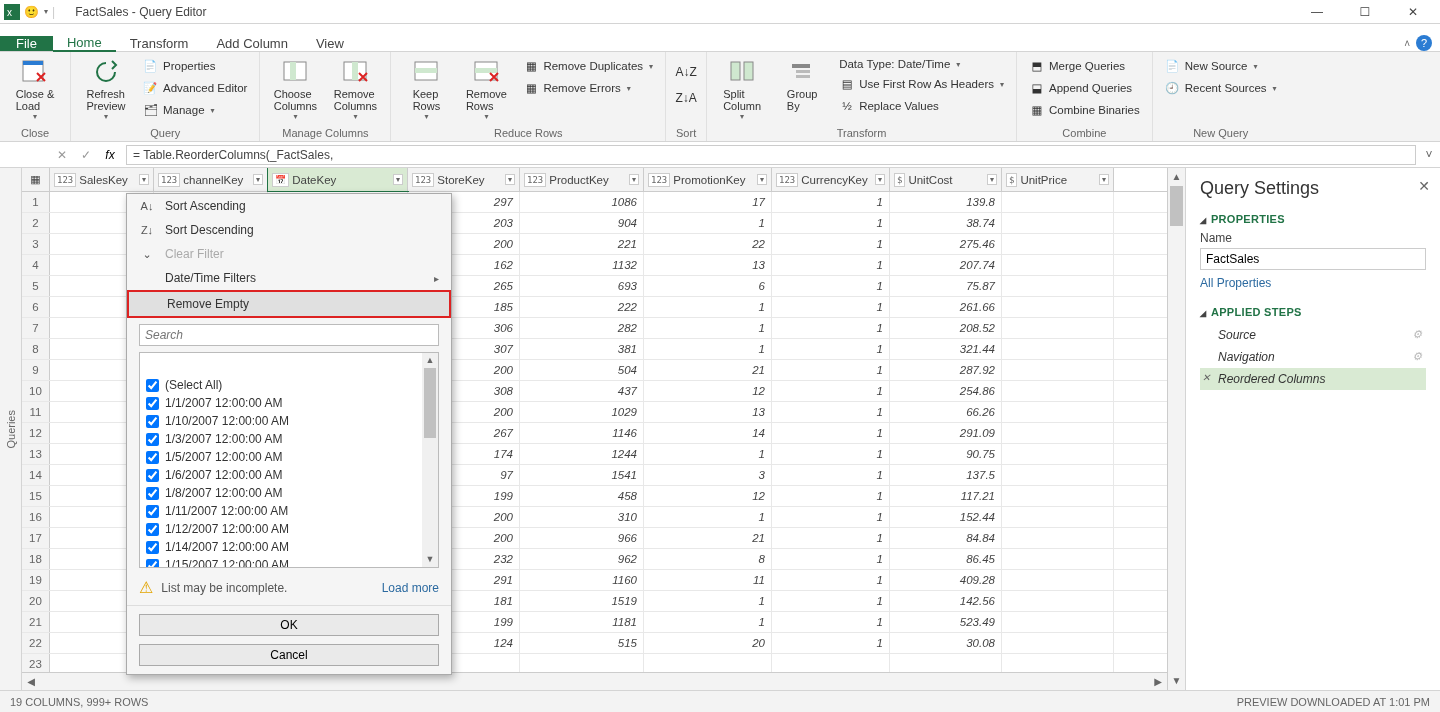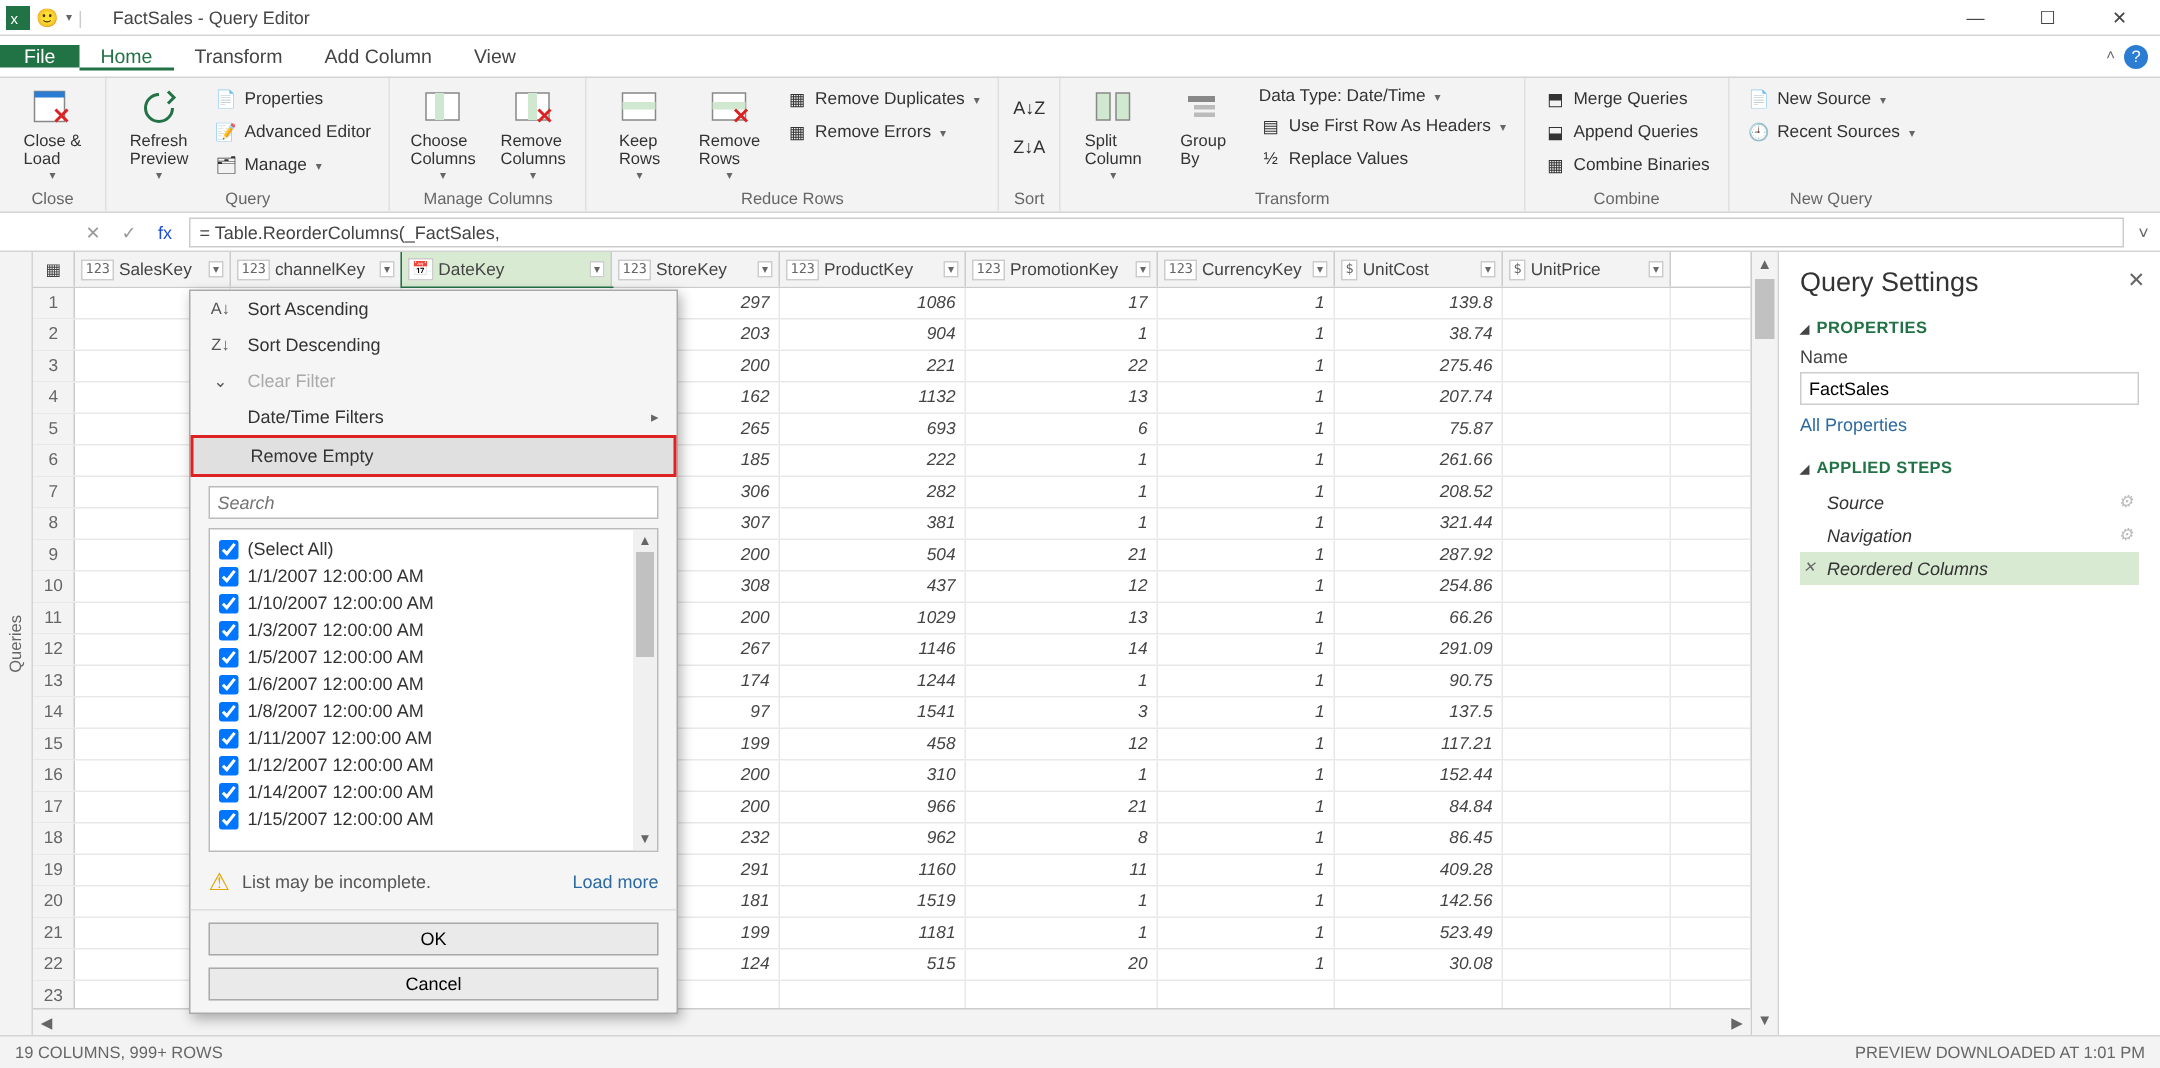--- a/index.html
+++ b/index.html
@@ -7,21 +7,21 @@
 
   
   .titlebar { height: 24px; display: flex; align-items: center; padding: 0 4px; border-bottom: 1px solid #d4d4d4; }
   .titlebar .icon { width: 16px; height: 16px; margin-right: 4px; display: inline-flex; align-items:center; justify-content:center; }
   .titlebar .sep { color: #ccc; margin: 0 4px; }
   .titlebar .title { margin-left: 16px; color: #444; }
   .winbtns { margin-left: auto; display: flex; gap: 18px; padding-right: 8px; }
   .winbtn { width: 30px; height: 20px; display: flex; align-items: center; justify-content: center; color: #444; cursor: default; }
 
   
-  .tabrow { height: 28px; display: flex; align-items: center; background: #fff; border-bottom: 1px solid #d4d4d4; }
+  .tabrow { height: 28px; display: flex; align-items: flex-end; background: #fff; border-bottom: 1px solid #d4d4d4; }
   .filetab { background: #217346; color: #fff; padding: 0 16px; display:flex; align-items:center; font-size:13px; }
   .rtab { padding: 0 14px; display: flex; align-items: center; color: #444; font-size:13px; cursor:default; }
   .rtab.active { color: #217346; border-bottom: 2px solid #217346; margin-bottom:-1px; }
   .tabrow .right { margin-left:auto; display:flex; align-items:center; gap:6px; padding-right:8px; }
   .helpicon { width:16px; height:16px; border-radius:50%; background:#2b7cd3; color:#fff; font-size:11px; display:flex; align-items:center; justify-content:center; }
 
   
   .ribbon { height: 90px; display: flex; background:#f3f3f3; border-bottom:1px solid #d4d4d4; }
   .rgroup { border-right:1px solid #e0e0e0; padding:4px 8px 2px 8px; display:flex; flex-direction:column; }
   .rgroup .content { flex:1; display:flex; align-items:flex-start; gap:6px; }
@@ -89,21 +89,21 @@
   
   .popup { position:absolute; top: 193px; left: 126px; width:326px; background:#f5f5f5; border:1px solid #aaa; box-shadow:2px 3px 8px rgba(0,0,0,.3); z-index:10; }
   .popup .prow { display:flex; align-items:center; padding:5px 12px; font-size:12px; color:#333; cursor:default; gap:10px; }
   .popup .prow.disabled { color:#aaa; }
   .popup .prow .picon { width:16px; display:inline-flex; justify-content:center; color:#555; font-size:11px;}
   .popup .prow.submenu::after { content:"▸"; margin-left:auto; color:#666; font-size:10px;}
   .popup .highlighted { border:2px solid #d22; background:#e0e0e0; margin:0px; }
   .popup .searchwrap { padding:6px 12px; }
   .popup .searchbox { width:100%; border:1px solid #bbb; padding:3px 5px; font-size:12px; color:#888; font-style:italic;}
   .popup .listwrap { margin:0 12px 6px 12px; border:1px solid #bbb; background:#fff; height:216px; overflow:hidden; position:relative;}
-  .popup .listinner { padding:4px 6px; }
+  .popup .listinner { padding:4px 6px;margin-top:19px; }
   .popup .litem { display:flex; align-items:center; gap:6px; font-size:12px; padding:2px 0; color:#333;}
   .popup .litem input { margin:0; }
   .popup .listscroll { position:absolute; right:0; top:0; bottom:0; width:16px; background:#f0f0f0; display:flex; flex-direction:column;}
   .popup .listscroll .arrow { height:15px; text-align:center; font-size:9px; color:#666; line-height:15px;}
   .popup .listscroll .ltrk { flex:1; position:relative;}
   .popup .listscroll .lth { position:absolute; top:0; left:2px; right:2px; height:70px; background:#c1c1c1;}
   .popup .warnrow { display:flex; align-items:center; padding:4px 12px 8px 12px; gap:8px; }
   .popup .warnrow .warnicon { color:#e2a400; font-size:16px;}
   .popup .warnrow .wtxt { font-size:12px; color:#555; flex:1;}
   .popup .warnrow .loadmore { color:#2c6aa0; font-size:12px; cursor:default;}
@@ -352,21 +352,21 @@
           </div>
       </div>
     </div>
     <div class="label">New Query</div>
   </div>
 </div>
 
 <div class="fxrow">
   <div class="fxbtn">✕</div>
   <div class="fxbtn">✓</div>
-  <div class="fxbtn" style="color:#1d4ed8;">fx</div>
+  <div class="fxbtn" style="font-style:italic;color:#000000;">fx</div>
   <input class="fxinput" value="= Table.ReorderColumns(_FactSales," style="">
   <div class="fxexpand">˅</div>
 </div>
 
 <div class="mainarea">
   <div class="leftgutter">
     <span>Queries</span>
   </div>
 
   <div class="gridwrap">

